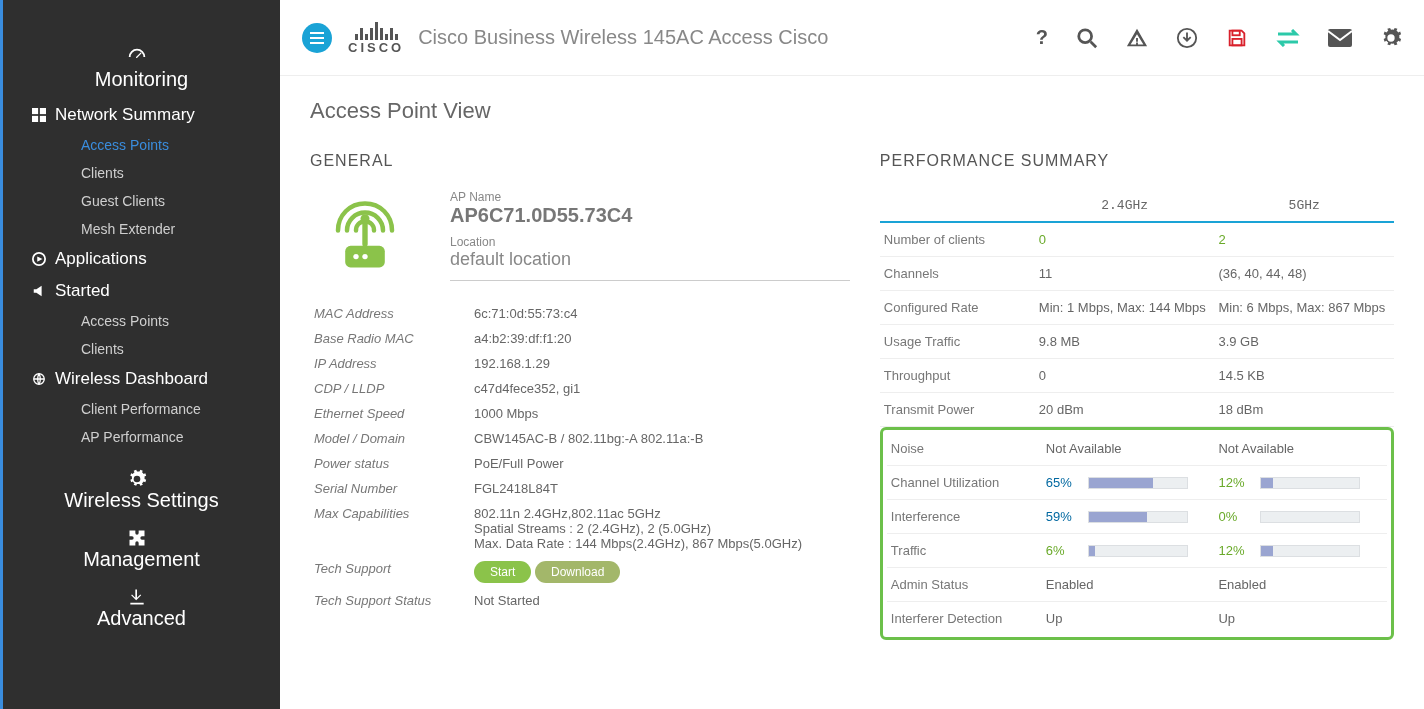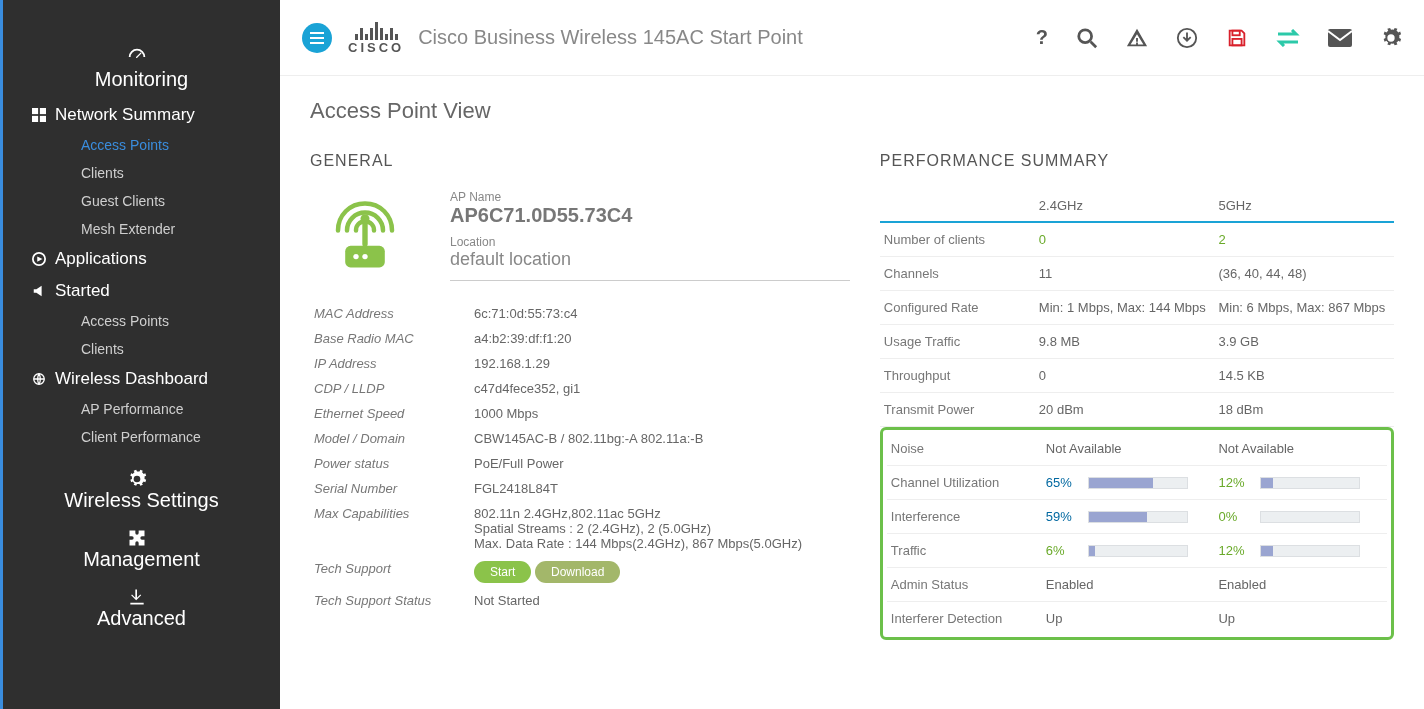--- a/index.html
+++ b/index.html
@@ -52,21 +52,21 @@
 .kv-table td.k { width: 160px; color: #777; font-style: italic; }
 .kv-table td.v { color: #666; }
 
 .btn-pill { display: inline-block; padding: 4px 16px; border-radius: 14px; font-size: 12px; color: #fff; border: none; cursor: pointer; }
 .btn-green { background: #8bc34a; }
 .btn-olive { background: #a3b76a; }
 
 
 .perf-wrap { }
 .perf-table { width: 100%; border-collapse: collapse; font-size: 13px; color: #666; }
-.perf-table th { text-align: left; font-weight: 400; color: #666; padding: 8px 4px; }
+.perf-table th { text-align: center; font-weight: 400; color: #666; padding: 8px 4px; font-family: Liberation Mono, monospace; }
 .perf-table thead tr { border-bottom: 2px solid #1aa3d6; }
 .perf-table tbody td { padding: 9px 4px; border-bottom: 1px solid #eee; }
 .perf-table td.k { width: 155px; color: #777; }
 .green-t { color: #6aaa2a; }
 .red-t { color: #0369a1; }
 
 .bar-cell { display: inline-flex; align-items: center; gap: 8px; }
 .bar-outer { width: 100px; height: 12px; background: #eceff1; border: 1px solid #dcdfe2; position: relative; }
 .bar-inner { height: 100%; background: #9aa5d1; }
 
@@ -129,22 +129,22 @@
 
     <div class="side-sub">
       <span class="icon">
         <svg width="14" height="14" viewBox="0 0 16 16" fill="none" stroke="#fff" stroke-width="1.5">
             <circle cx="8" cy="8" r="6"></circle>
             <path d="M2 8h12M8 2c2 3 2 9 0 12M8 2c-2 3-2 9 0 12"></path>
           </svg>
       </span>
       <span>Wireless Dashboard</span>
     </div>
+    <div class="side-item">Client Performance</div>
     <div class="side-item">AP Performance</div>
-    <div class="side-item">Client Performance</div>
 
     <div class="side-top" style="margin-top:10px">
       <span class="icon">
         <svg width="20" height="20" viewBox="0 0 24 24" fill="#fff">
             <path d="M12 8a4 4 0 1 0 0 8 4 4 0 0 0 0-8zm9 4l2 1-1 3-2-1a8 8 0 0 1-2 2l1 2-3 1-1-2a8 8 0 0 1-3 0l-1 2-3-1 1-2a8 8 0 0 1-2-2l-2 1-1-3 2-1a8 8 0 0 1 0-3l-2-1 1-3 2 1a8 8 0 0 1 2-2l-1-2 3-1 1 2a8 8 0 0 1 3 0l1-2 3 1-1 2a8 8 0 0 1 2 2l2-1 1 3-2 1a8 8 0 0 1 0 3z"></path>
           </svg>
       </span>
       <span>Wireless Settings</span>
     </div>
     <div class="side-top">
@@ -181,21 +181,21 @@
             <span style="height:6px"></span>
           <span style="height:12px"></span>
             <span style="height:18px"></span>
             <span style="height:12px"></span>
           <span style="height:6px"></span>
             <span style="height:12px"></span>
             <span style="height:6px"></span>
         </div>
         <div class="txt">CISCO</div>
       </div>
-      <div class="product-name">Cisco Business Wireless 145AC Start Point</div>
+      <div class="product-name">Cisco Business Wireless 145AC Access Cisco</div>
       <div class="header-right">
         <span class="hicon" style="font-weight:700">?</span>
         <span class="hicon">
           <svg width="22" height="22" viewBox="0 0 24 24" fill="none" stroke="#555" stroke-width="3">
               <circle cx="10" cy="10" r="7"></circle>
               <line x1="16" y1="16" x2="22" y2="22"></line>
             </svg>
         </span>
         <span class="hicon">
           <svg width="22" height="22" viewBox="0 0 24 24" fill="#555">

